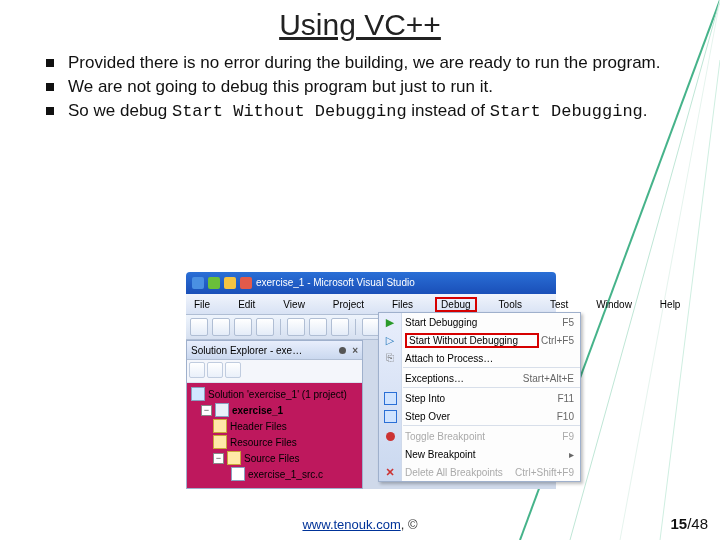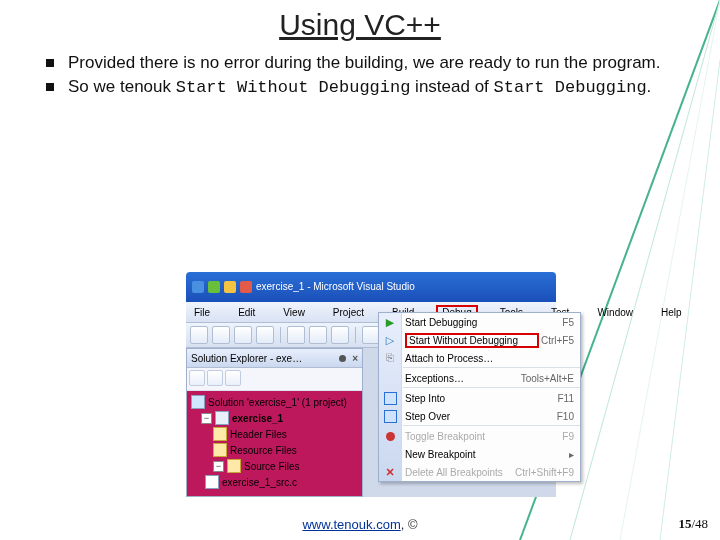--- a/index.html
+++ b/index.html
@@ -59,21 +59,21 @@
     left: 186px;
     top: 272px;
     width: 370px;
     font-size: 10px;
     font-family: Tahoma, "Segoe UI", Arial, sans-serif;
     color: #000;
   }
   .titlebar {
     background: linear-gradient(#2a6fd6, #1a4fb8);
     color: #fff;
-    height: 30px;
+    height: 22px;
     line-height: 22px;
     padding: 0 6px;
     border-radius: 4px 4px 0 0;
     display: flex;
     align-items: center;
     gap: 4px;
   }
   .titlebar-icon {
     width: 12px;
     height: 12px;
@@ -172,21 +172,21 @@
   }
   .tree-row {
     display: flex;
     align-items: center;
     gap: 3px;
     height: 16px;
     white-space: nowrap;
   }
   .tree-indent1 { margin-left: 10px; }
   .tree-indent2 { margin-left: 22px; }
-  .tree-indent3 { margin-left: 14px; }
+  .tree-indent3 { margin-left: 40px; }
   .ticon {
     width: 12px;
     height: 12px;
     display: inline-block;
     border: 1px solid #8aa0bf;
     background: #eaf0fa;
   }
   .ticon.folder { background: #ffe9a8; border-color: #c8a73a; }
   .ticon.sln    { background: #d0e8ff; }
   .ticon.cfile  { background: #fff; }
@@ -269,58 +269,58 @@
     color: #333;
   }
   .footer-link a {
     color: #003399;
     text-decoration: underline;
   }
   .page-num {
     position: absolute;
     right: 12px;
     bottom: 8px;
-    font-size: 13px;
+    font-size: 15px;
     color: #111;
-    font-family: Liberation Serif, serif;
   }
 </style>
 </head>
 <body>
 
 <svg class="deco-lines" viewBox="0 0 260 540" preserveAspectRatio="none">
   <path d="M260 0 L60 540" stroke="#46b38a" stroke-width="2" fill="none"></path>
   <path d="M260 0 L110 540" stroke="#bfe6d6" stroke-width="1" fill="none"></path>
   <path d="M260 0 L160 540" stroke="#e6f4ee" stroke-width="1" fill="none"></path>
   <path d="M260 60 L200 540" stroke="#cfeee1" stroke-width="1" fill="none"></path>
 </svg>
 
 <h1 class="slide-title">Using VC++</h1>
 
 <ul class="bullets">
   <li>Provided there is no error during the building, we are ready to run the program.</li>
+  <li>We are not going to debug this program but just to run it.</li>
   <li>
-    <span>So we tenouk </span><span class="mono">Start Without Debugging</span><span> instead of </span><span class="mono">Start Debugging</span><span>.</span>
+    <span>So we debug </span><span class="mono">Start Without Debugging</span><span> instead of </span><span class="mono">Start Debugging</span><span>.</span>
   </li>
 </ul>
 
 <div class="screenshot">
   <div class="titlebar">
     <span class="titlebar-icon blue"></span>
     <span class="titlebar-icon green"></span>
     <span class="titlebar-icon yellow"></span>
     <span class="titlebar-icon red"></span>
     <span>exercise_1 - Microsoft Visual Studio</span>
   </div>
   <div class="menubar">
     <span>File</span>
     <span>Edit</span>
     <span>View</span>
     <span>Project</span>
-    <span>Build</span>
+    <span>Files</span>
     <span class="hl">Debug</span>
     <span>Tools</span>
     <span>Test</span>
     <span>Window</span>
     <span>Help</span>
   </div>
   <div class="toolbar">
     <span class="tbtn"></span>
     <span class="tbtn"></span>
     <span class="tbtn"></span>
@@ -391,21 +391,21 @@
       <span class="lbl hlbox">Start Without Debugging</span>
       <span class="sc">Ctrl+F5</span>
     </div>
     <div class="dditem">
       <span class="ic" style="color:#777">⎘</span>
       <span class="lbl">Attach to Process…</span>
     </div>
     <div class="ddsep"></div>
     <div class="dditem">
       <span class="lbl">Exceptions…</span>
-      <span class="sc">Tools+Alt+E</span>
+      <span class="sc">Start+Alt+E</span>
     </div>
     <div class="ddsep"></div>
     <div class="dditem">
       <span class="ic">
           <span class="step-ic"></span>
         </span>
       <span class="lbl">Step Into</span>
       <span class="sc">F11</span>
     </div>
     <div class="dditem">

